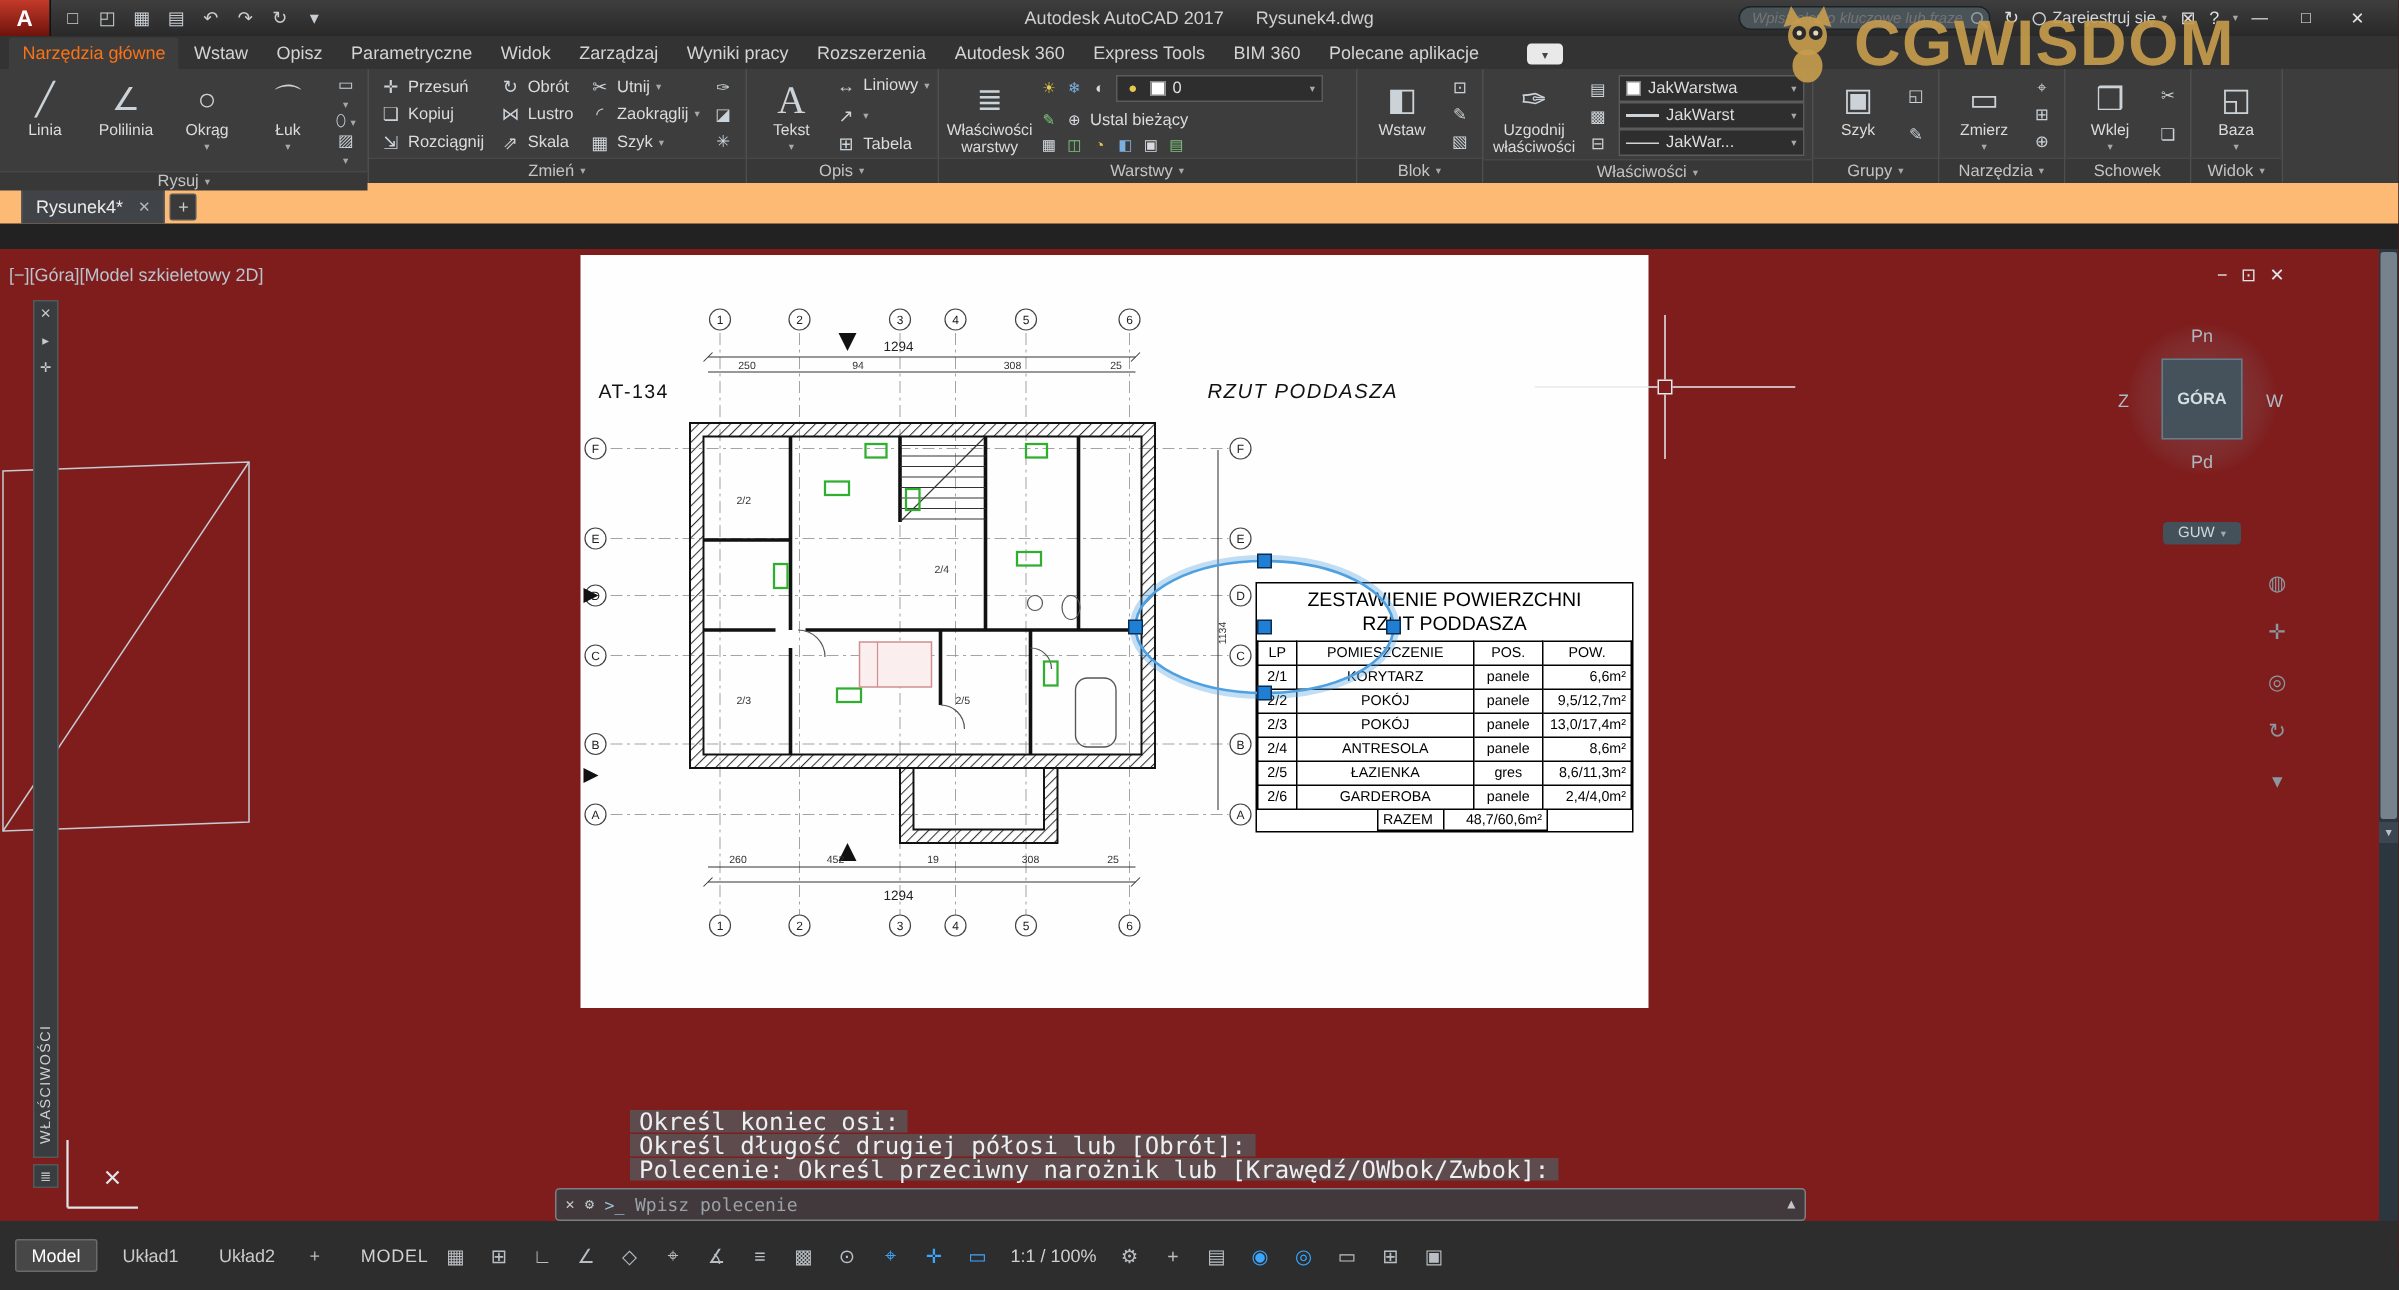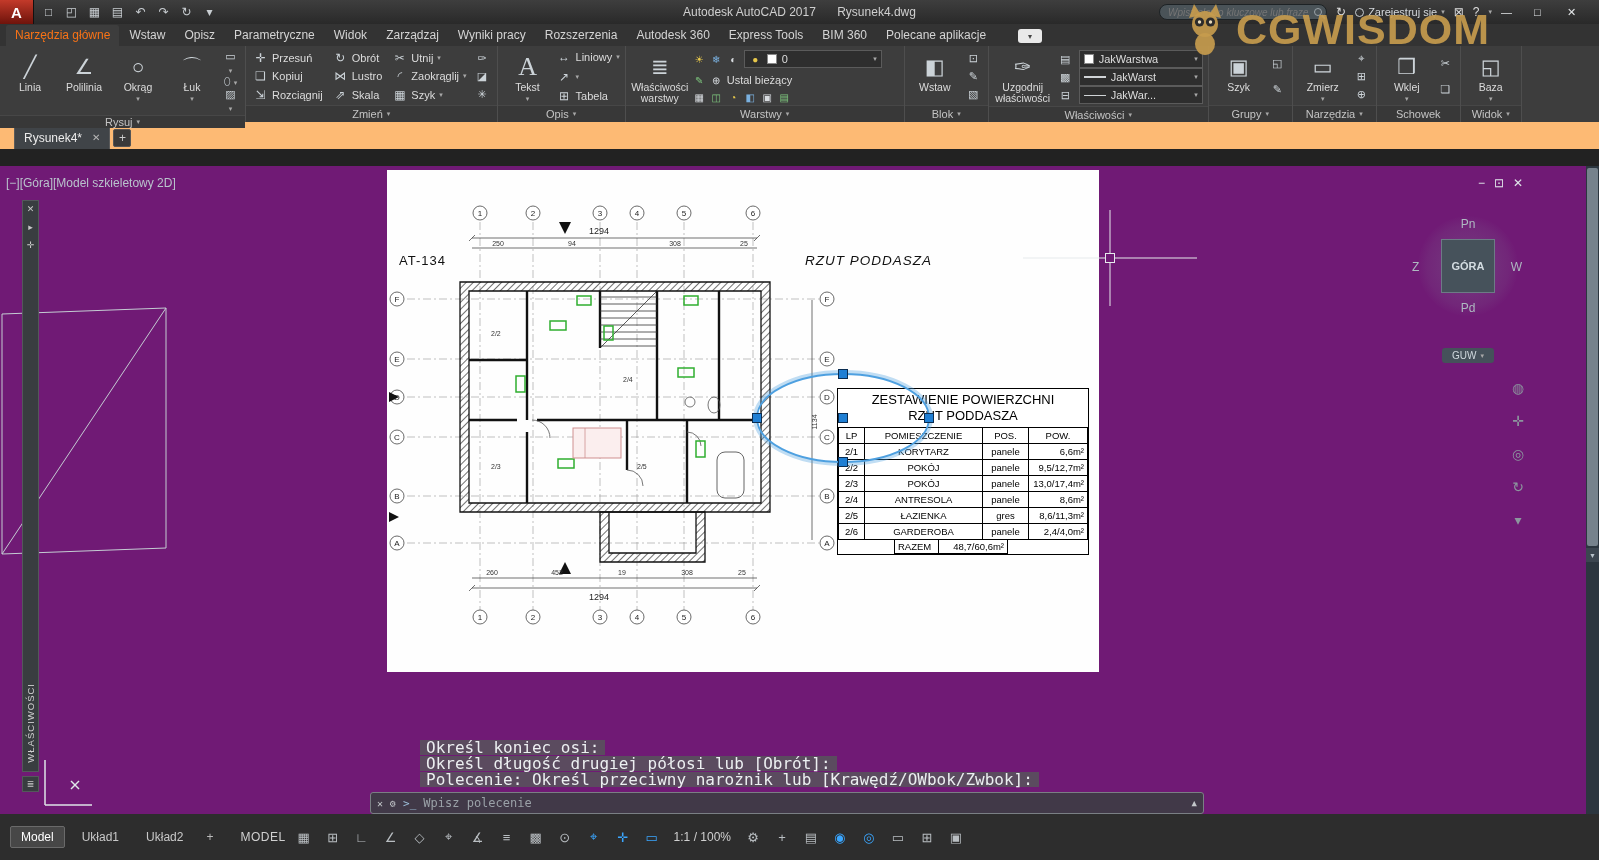--- a/index.html
+++ b/index.html
@@ -59,21 +59,21 @@
   .tiny{font-size:10px;width:13px;text-align:center}
   .y{color:#e8c84a}.g{color:#7ec77e}.b{color:#7ab1e0}.w{color:#d8dce0}
 
   
   .doctabs{height:27px;background:#fdba74;display:flex;align-items:flex-end;padding-left:14px;gap:3px;position:relative;z-index:28}
   .dtab{height:24px;background:#404448;color:#ececec;font-size:12px;display:flex;align-items:center;padding:0 9px;gap:10px;border:1px solid #5a5a5a;border-bottom:none;border-radius:2px 2px 0 0}
   .dtab .x{color:#b7b7b7;font-size:10px}
   .dplus{height:18px;width:18px;margin-bottom:2px;background:#3a3a3a;border:1px solid #555;color:#ccc;display:flex;align-items:center;justify-content:center;font-size:12px;border-radius:2px}
 
   
-  .workspace{position:absolute;left:0;top:166px;width:1599px;height:668px;background:#701a75;overflow:hidden}
+  .workspace{position:absolute;left:0;top:166px;width:1599px;height:668px;background:#7f1d1d;overflow:hidden}
   .vp-label{position:absolute;left:6px;top:10px;font-size:12px;color:#b9c3cc}
   .vp-controls{position:absolute;left:1478px;top:10px;display:flex;gap:9px;color:#dfe5e9;font-size:12px}
 
   
   .palette{position:absolute;left:22px;top:34px;width:17px;height:572px;background:#393d40;border:1px solid #54585b;
     display:flex;flex-direction:column;align-items:center;padding-top:3px;gap:8px}
   .palette .pic{color:#c9c9c9;font-size:9px;line-height:10px}
   .palette .ptitle{margin-top:auto;margin-bottom:8px;writing-mode:vertical-rl;transform:rotate(180deg);
     font-size:9.5px;letter-spacing:1px;color:#cfcfcf}
   .palette-foot{position:absolute;left:22px;top:610px;width:17px;height:16px;background:#393d40;border:1px solid #54585b;
@@ -83,21 +83,21 @@
   .paper{position:absolute;left:387px;top:4px;width:712px;height:502px;background:#fefefe;color:#111}
   .plan-svg{position:absolute;inset:0;z-index:1}
   .sel-svg{position:absolute;inset:0;z-index:3;pointer-events:none}
 
   .area-table{position:absolute;left:450px;top:218px;width:252px;background:#fff;border:1px solid #000;z-index:2;color:#000}
   .t-title{text-align:center;font-size:13px;line-height:16px}
   .t-title.first{padding-top:3px}
   .area-table table{width:100%;border-collapse:collapse;table-layout:fixed;margin-top:3px}
   .area-table th,.area-table td{border:1px solid #000;font-size:9.5px;font-weight:normal;padding:1px 3px;height:16px;text-align:center;overflow:hidden;white-space:nowrap}
   .area-table td.num{text-align:right}
-  .t-total{display:flex;margin-left:56px;width:114px;border:1px solid #000;border-top:none;font-size:9.5px}
+  .t-total{display:flex;margin-left:80px;width:114px;border:1px solid #000;border-top:none;font-size:9.5px}
   .t-total .tl{padding:1px 3px;border-right:1px solid #000;width:44px}
   .t-total .tv{padding:1px 3px;text-align:right;flex:1}
 
   
   .vcube{position:absolute;left:1418px;top:50px;width:100px;height:100px;border-radius:50%;
     background:radial-gradient(circle,rgba(130,145,155,.30),rgba(130,145,155,.10) 58%,transparent 72%);
     font-size:12px;color:#aeb9c1}
   .vc-face{position:absolute;left:23px;top:23px;width:54px;height:54px;background:#46525b;border:1px solid #6d7b86;
     display:flex;align-items:center;justify-content:center;color:#d4dde2;font-weight:bold;font-size:11px}
   .vc-n{position:absolute;top:1px;left:0;right:0;text-align:center}

